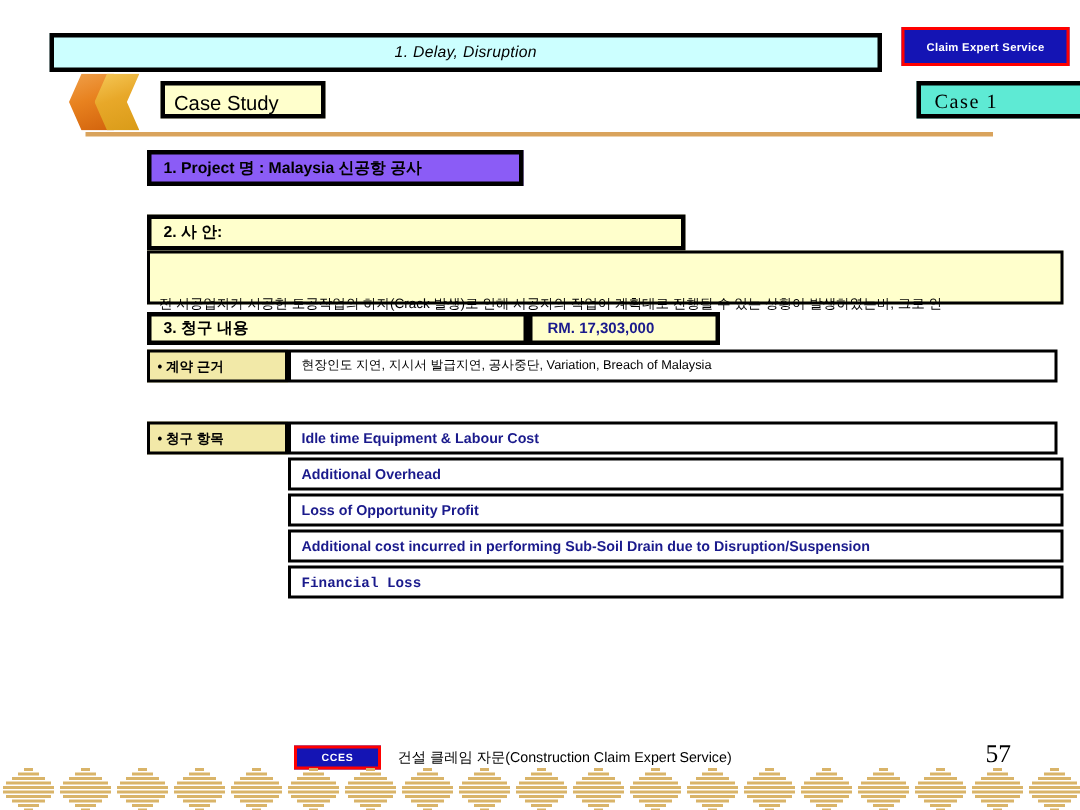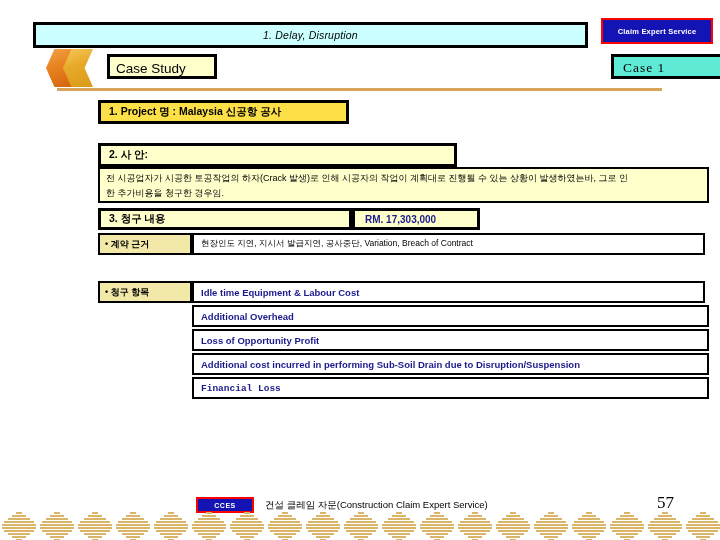--- a/index.html
+++ b/index.html
@@ -130,21 +130,21 @@
     background: #d9a35c;
   }
 
   
   .project-box {
     position: absolute;
     left: 98px;
     top: 100px;
     width: 251px;
     height: 24px;
-    background: #fde047;
+    background: #8b5cf6;
     border: 3px solid #000000;
     box-sizing: border-box;
     display: flex;
     align-items: center;
     padding-left: 8px;
   }
   .project-text {
     font-size: 10.5px;
     font-weight: bold;
     color: #000000;
@@ -186,20 +186,21 @@
     background: #ffffcc;
     border: 2px solid #000000;
     box-sizing: border-box;
     padding: 2px 6px 0 6px;
   }
   .desc-line {
     font-size: 9px;
     color: #000000;
     line-height: 15px;
     white-space: nowrap;
+    margin-top: 24px;
   }
 
   
   .claim-head {
     position: absolute;
     left: 98px;
     top: 208px;
     width: 254px;
     height: 22px;
     background: #ffffcc;
@@ -400,21 +401,21 @@
 
   <div class="claim-head">
     <span class="claim-head-text">3. 청구 내용</span>
   </div>
   <div class="claim-amount">
     <span class="claim-amount-text">RM. 17,303,000</span>
   </div>
 
   <div class="row row-1">
     <div class="row-label">• 계약 근거</div>
-    <div class="row-value">현장인도 지연, 지시서 발급지연, 공사중단, Variation, Breach of Contract</div>
+    <div class="row-value">현장인도 지연, 지시서 발급지연, 공사중단, Variation, Breach of Malaysia</div>
   </div>
   <div class="row row-3">
     <div class="row-label">• 청구 항목</div>
     <div class="row-value navy">Idle time Equipment &amp; Labour Cost</div>
   </div>
 
   <div class="item-row item-row-0">Additional Overhead</div>
   <div class="item-row item-row-1">Loss of Opportunity Profit</div>
   <div class="item-row item-row-2">Additional cost incurred in performing Sub-Soil Drain due to Disruption/Suspension</div>
   <div class="item-row item-row-3">Financial Loss</div>

